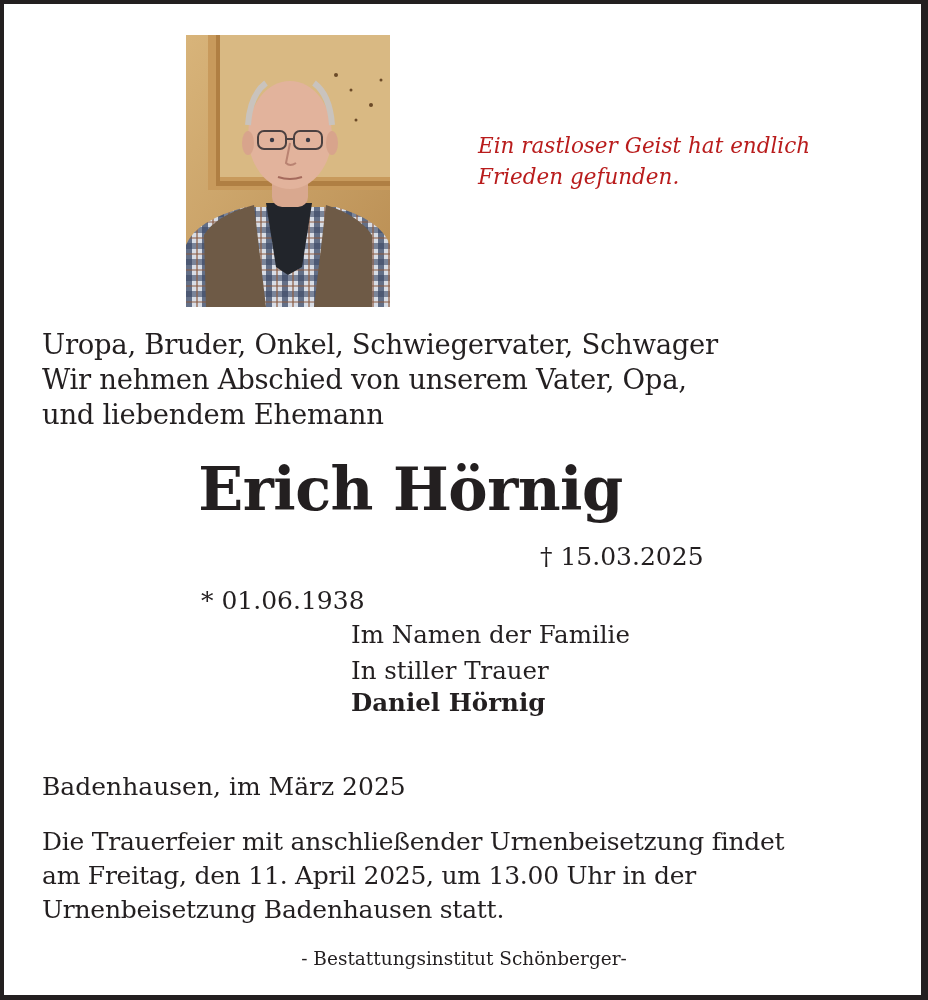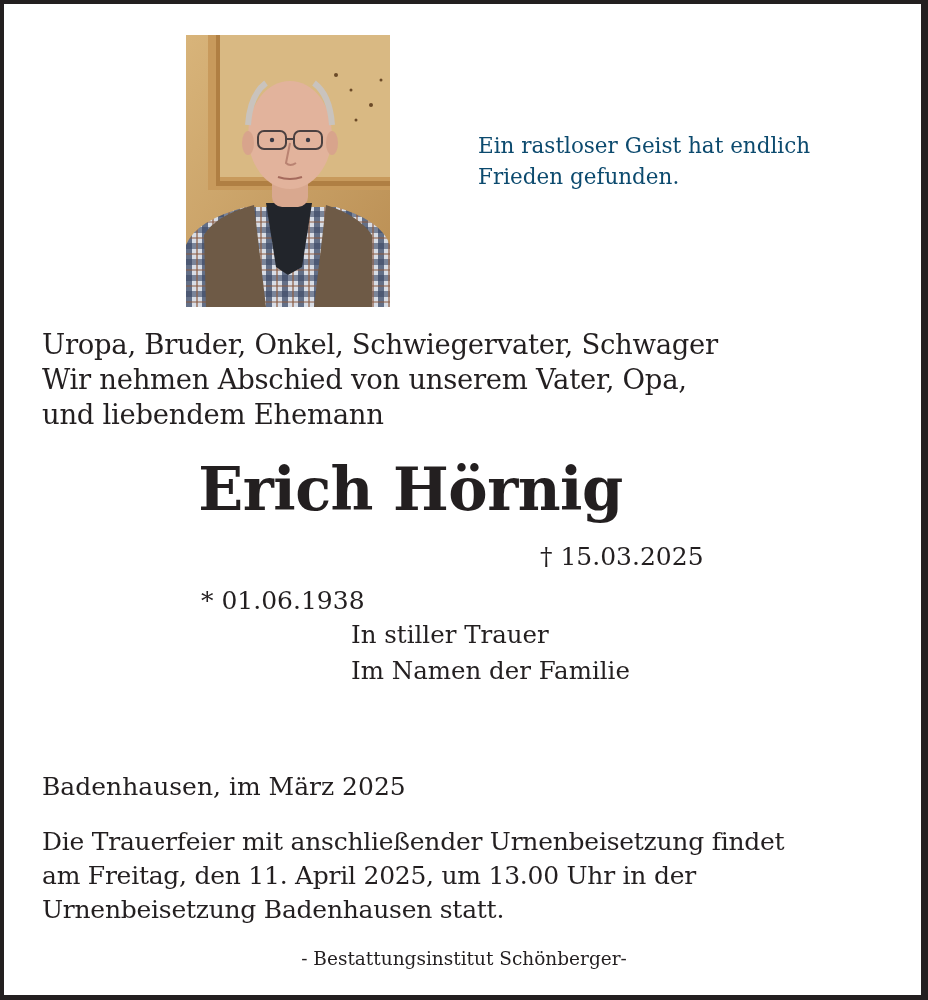--- a/index.html
+++ b/index.html
@@ -17,21 +17,21 @@
     
     .photo {
       position: absolute; left: 186px; top: 35px; width: 204px; height: 272px;
       overflow: hidden; background: #c9a56f;
     }
     .photo svg { display: block; }
 
     .motto {
       position: absolute; left: 478px; top: 130px;
       font-family: "DejaVu Serif", "Liberation Serif", serif;
-      font-size: 21.5px; line-height: 31px; color: #0c4a6e;
+      font-style: italic; font-size: 21.5px; line-height: 31px; color: #b91c1c;
     }
     .motto div { white-space: nowrap; }
 
     .intro {
       position: absolute; left: 42px; top: 327px;
       font-size: 27.5px; line-height: 35px; letter-spacing: -0.3px;
     }
     .intro div { white-space: nowrap; }
 
     .name {
@@ -136,22 +136,23 @@
   <div>Wir nehmen Abschied von unserem Vater, Opa,</div>
   <div>und liebendem Ehemann</div>
 </div>
 
 <div class="name">Erich Hörnig</div>
 
 <div class="date birth serif abs">* 01.06.1938</div>
 <div class="date death serif abs">† 15.03.2025</div>
 
 <div class="sign serif">
+  <div>Im Namen der Familie</div>
   <div>In stiller Trauer</div>
-  <div>Im Namen der Familie</div>
+  <div class="s3">Daniel Hörnig</div>
 </div>
 
 <div class="place serif abs">Badenhausen, im März 2025</div>
 
 <div class="ceremony serif">
   <div>Die Trauerfeier mit anschließender Urnenbeisetzung findet</div>
   <div>am Freitag, den 11. April 2025, um 13.00 Uhr in der</div>
   <div>Urnenbeisetzung Badenhausen statt.</div>
 </div>
 

